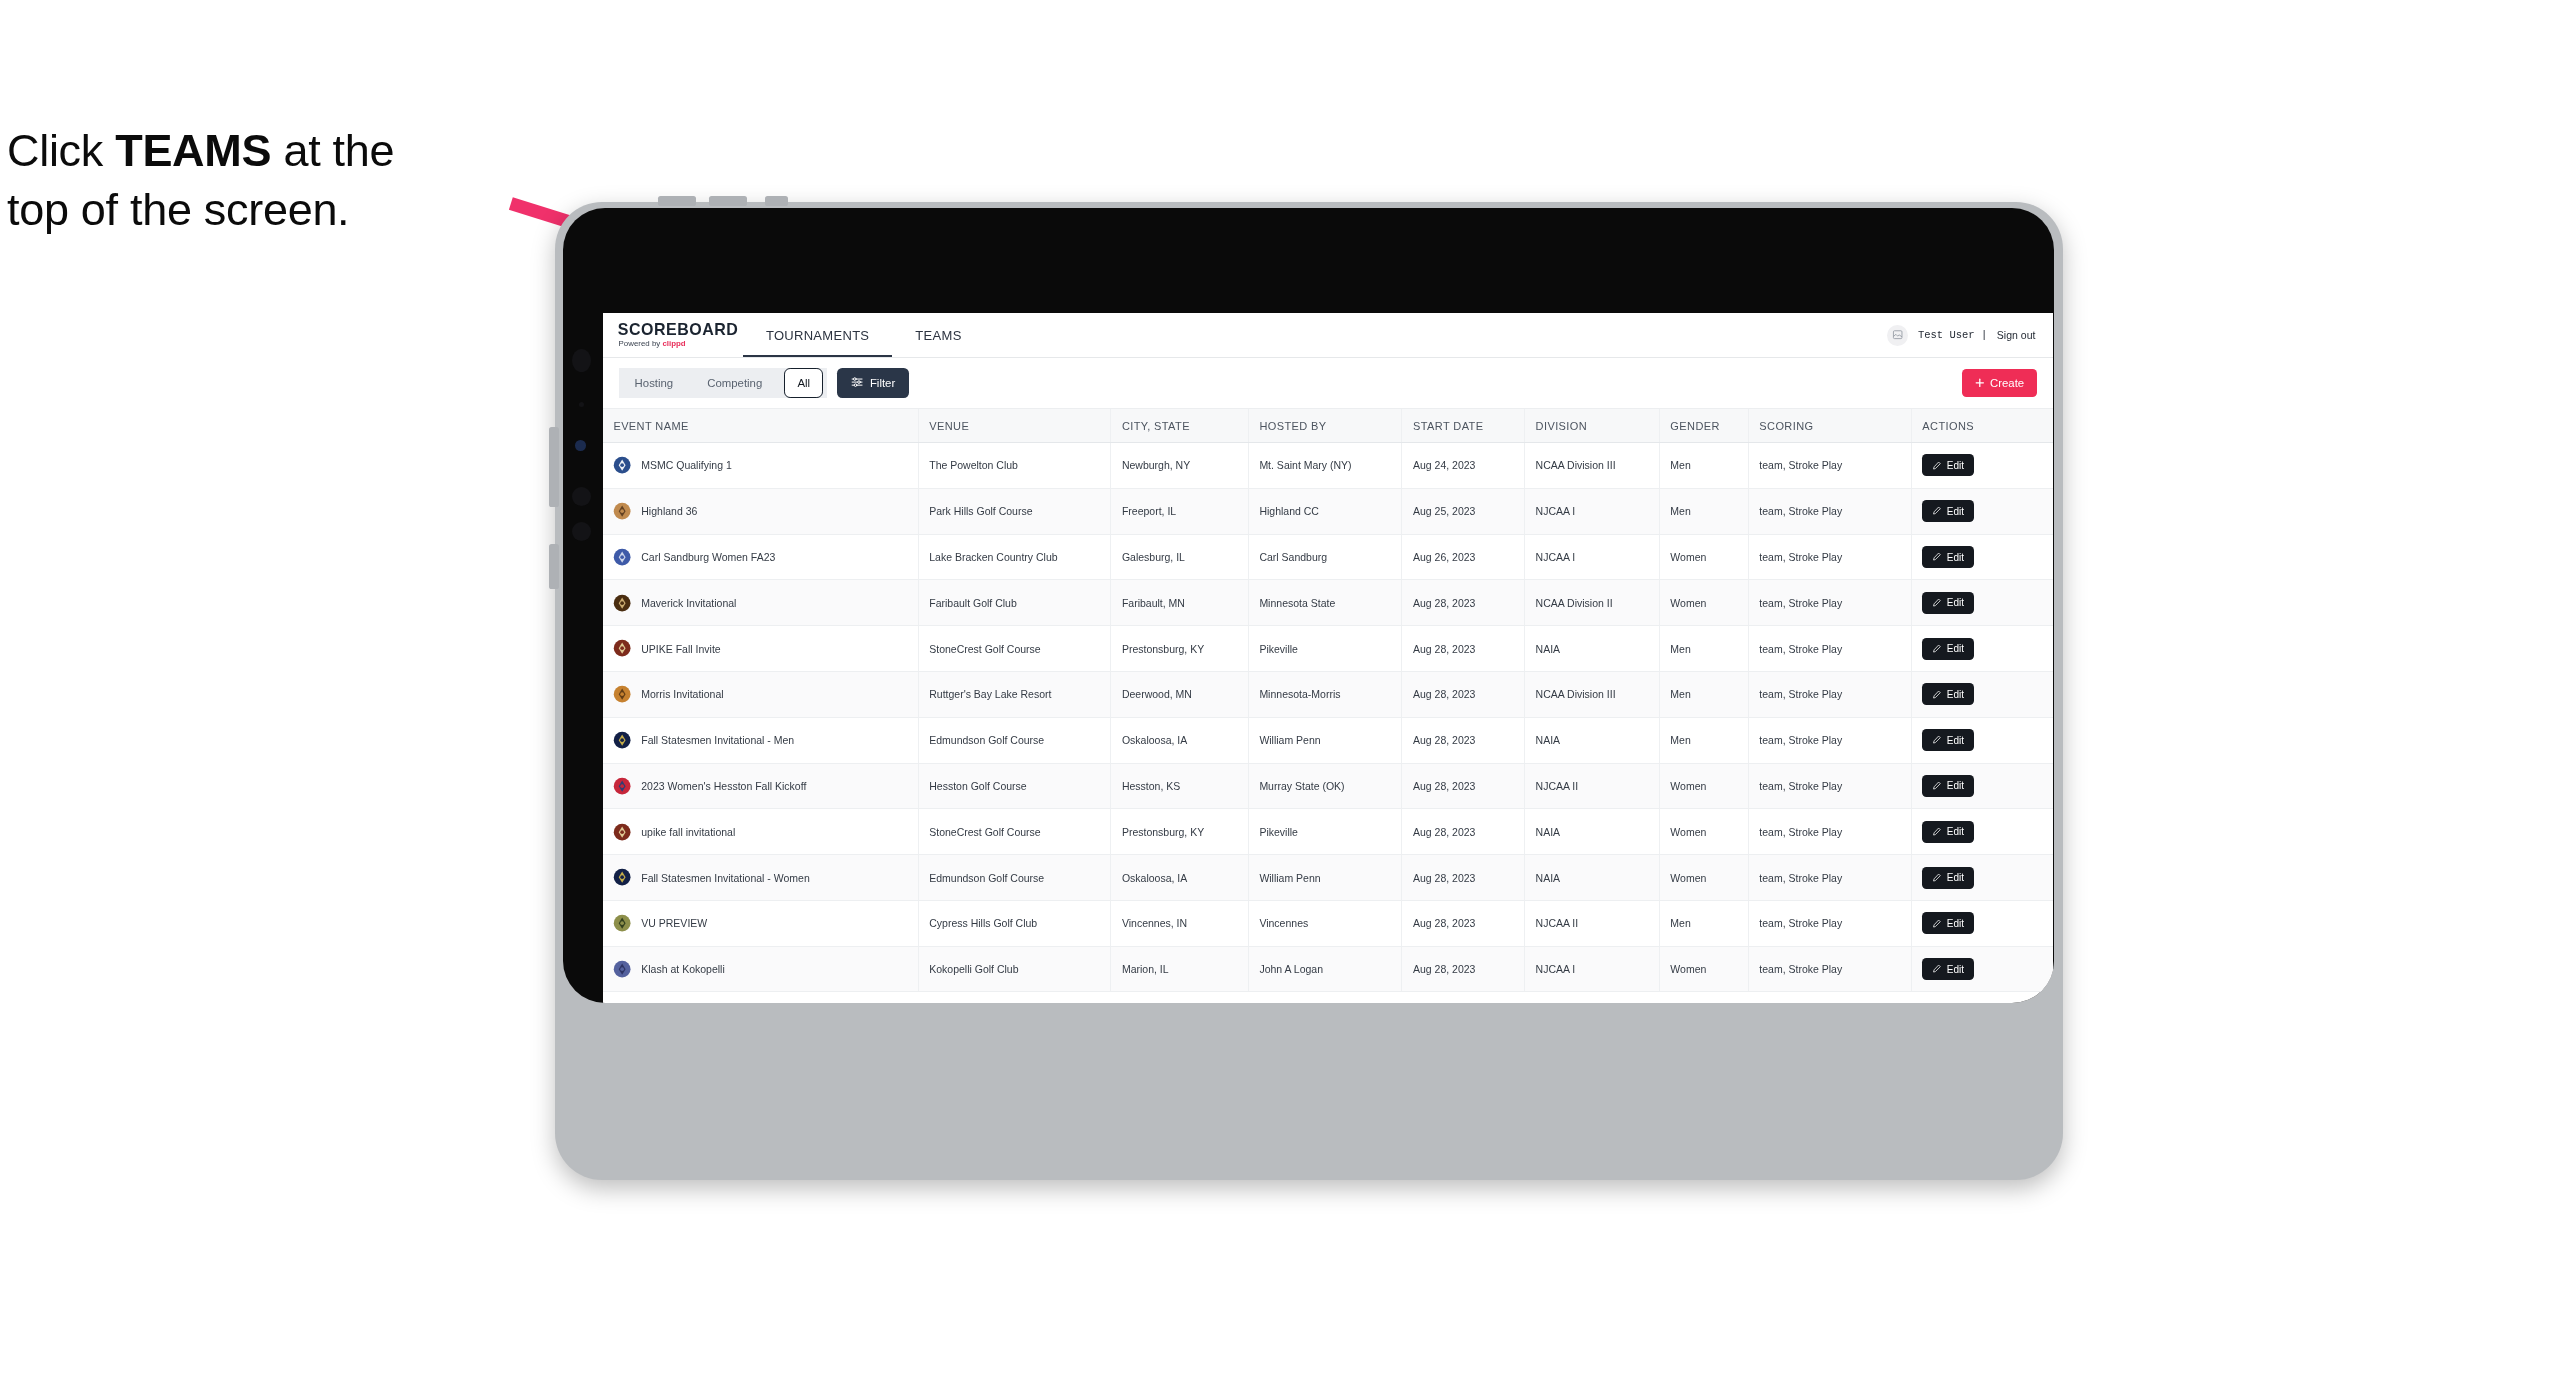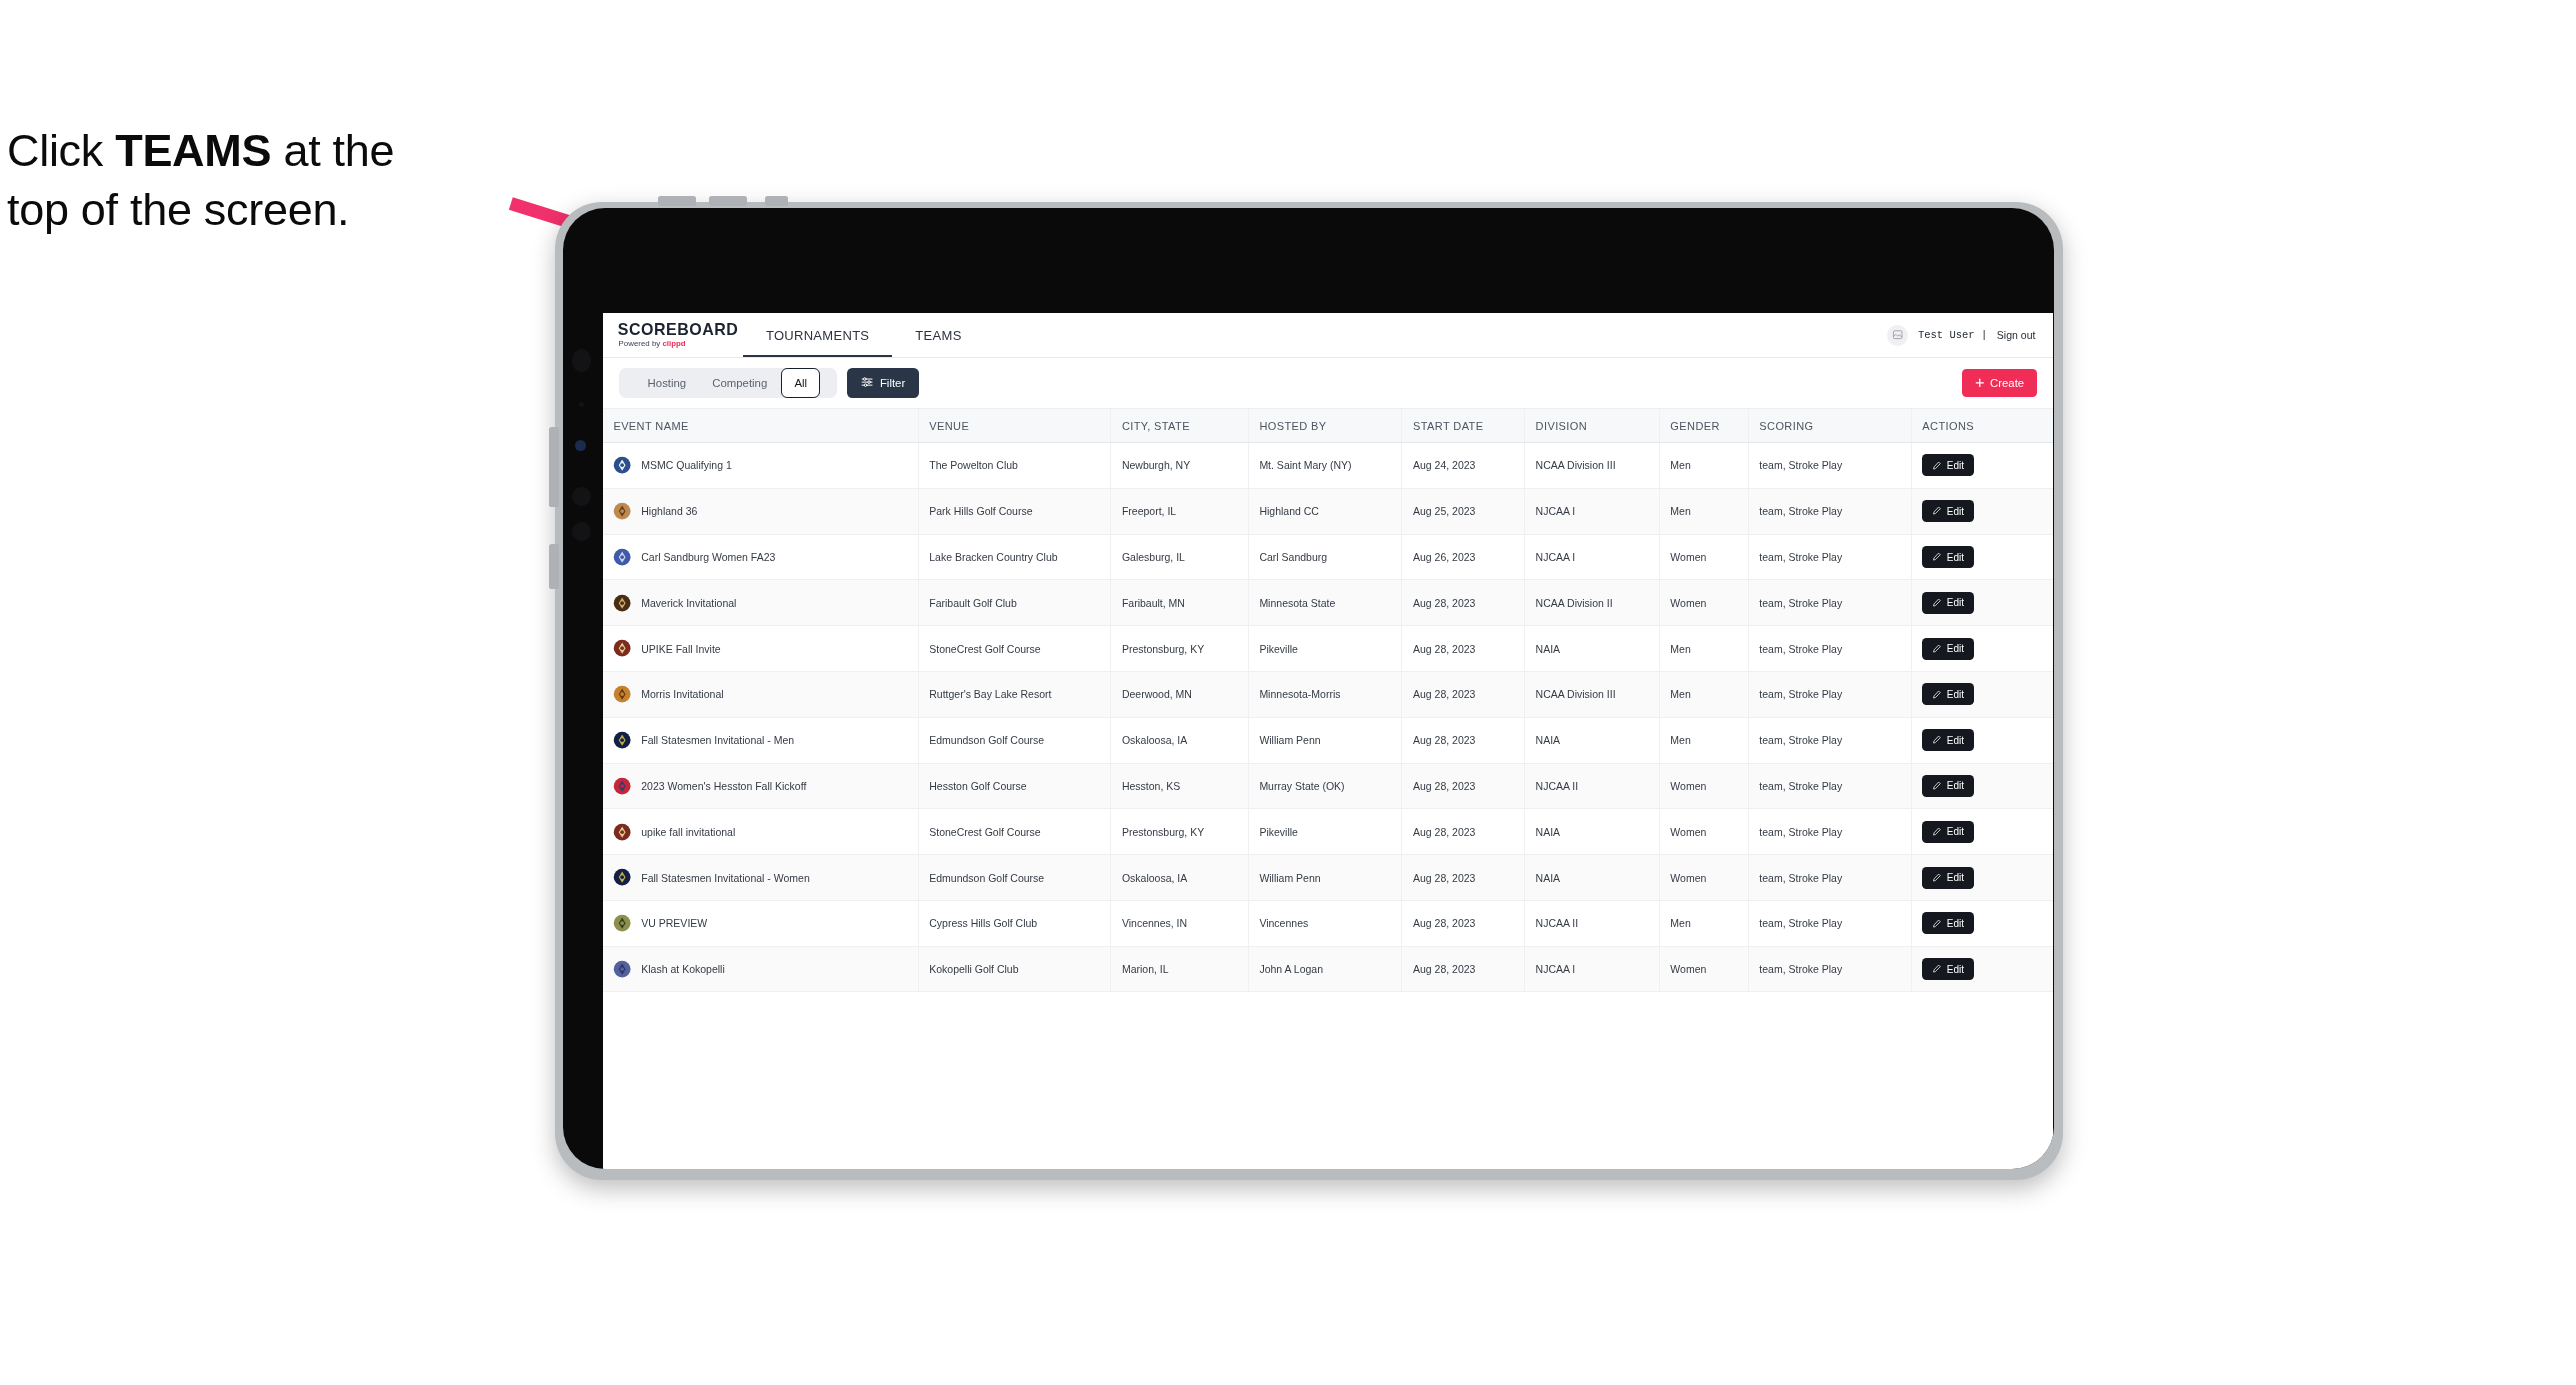--- a/index.html
+++ b/index.html
@@ -31,21 +31,21 @@
     position: absolute;
     left: 555px; top: 202px;
     width: 1508px; height: 978px;
     background: #b9bcbf;
     border-radius: 47px;
     box-shadow: 0 8.7px 23px rgba(0,0,0,.25);
   }
   #tablet-screen {
     position: absolute;
     left: 7.9px; top: 6.1px;
-    width: 1491px; height: 961px;
+    width: 1491px; height: 795px;
     background: #0a0a0a;
     border-radius: 42px;
     overflow: hidden;
   }
   .side-btn {
     position: absolute;
     background: #aeb1b5;
     border-radius: 2.6px;
   }
   .top-btn-a { left: 103px; top: -6.1px; width: 38px; height: 10.5px; }
@@ -125,23 +125,24 @@
     position: relative;
     height: 51px;
     background: #ffffff;
     display: flex; align-items: center;
     padding: 0 15.7px;
     border-bottom: 0.9px solid #eceef0;
   }
   #segmented {
     display: flex; align-items: center;
     background: #eceef1;
-    border-radius: 7px;
+    border-radius: 0;
     height: 30px;
-    padding: 0 16px;
+    padding: 0 3px;
+    gap: 8px;
   }
   .seg-btn {
     font-size: 11.4px; color: #5a6370;
     padding: 0 13px; height: 26px;
     display: flex; align-items: center;
     background: transparent; border: none;
     cursor: pointer;
     font-family: "Liberation Sans", sans-serif;
   }
   .seg-btn.sel {

